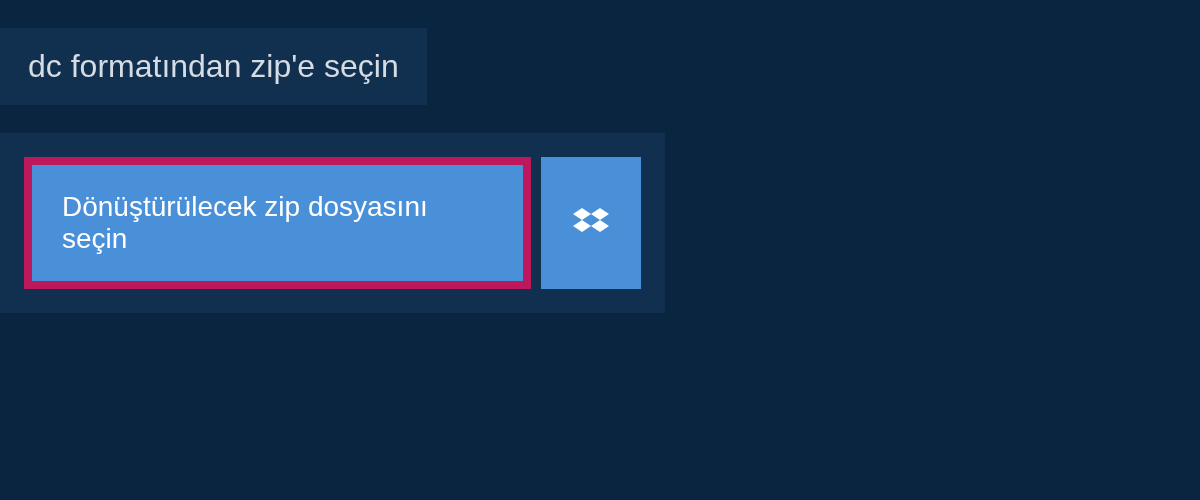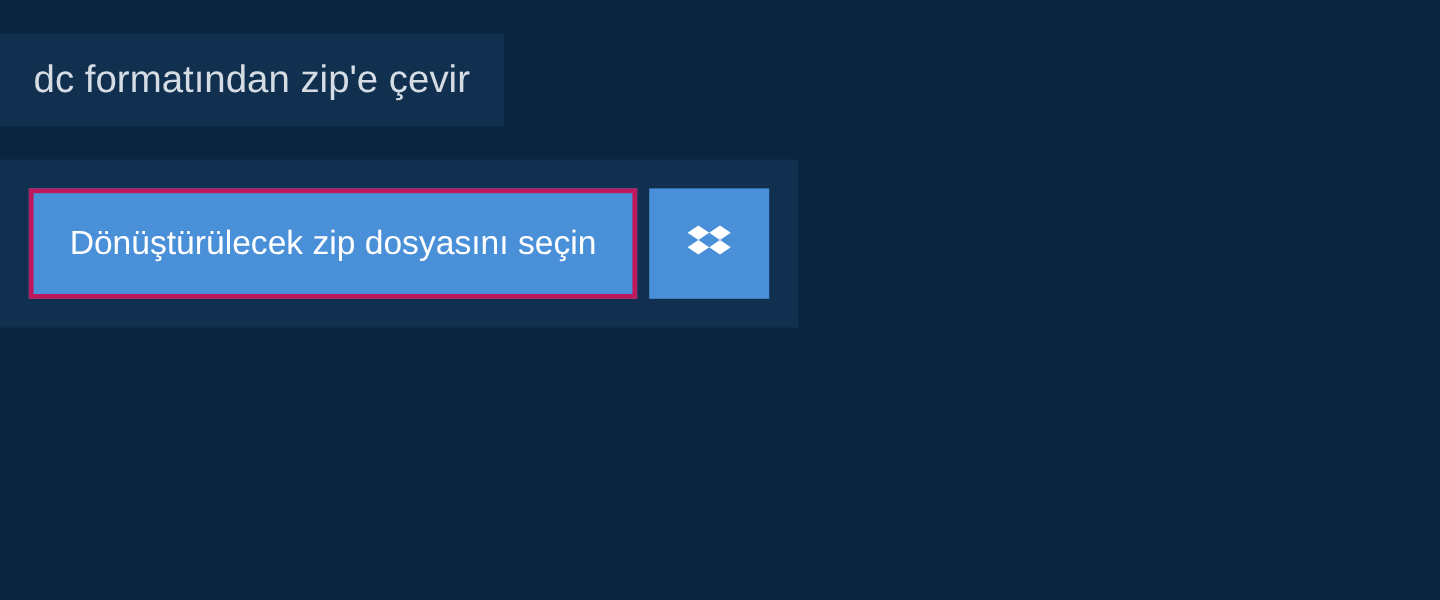--- a/index.html
+++ b/index.html
@@ -27,21 +27,21 @@
     .upload-panel {
       background-color: #11304f;
       padding: 24px;
       margin-top: 28px;
       display: flex;
       gap: 10px;
       width: 665px;
     }
     .select-file-button {
       background-color: #4a90d9;
-      border: 4px solid #be185d;
+      border: 8px solid #be185d;
       color: #ffffff;
       font-size: 28px;
       font-weight: 400;
       padding: 26px 30px;
       cursor: pointer;
       display: flex;
       align-items: center;
       justify-content: center;
       flex: 1;
     }
@@ -57,21 +57,21 @@
       width: 36px;
       height: 36px;
     }
   </style>
 </head>
 <body>
 
 
 
 <div class="header-tab">
-  <span>dc formatından zip'e çevir</span>
+  <span>dc formatından zip'e seçin</span>
 </div>
 
 <div class="upload-panel">
   <div class="select-file-button">
     <span>Dönüştürülecek zip dosyasını seçin</span>
   </div>
   <div class="dropbox-button">
     <svg class="dropbox-icon" viewBox="0 0 24 24" fill="#ffffff">
       <path d="M6 2L0 6l6 4-6 4 6 4 6-4 6 4 6-4-6-4 6-4-6-4-6 4-6-4zm6 4l6 4-6 4-6-4 6-4z"></path>
     </svg>

